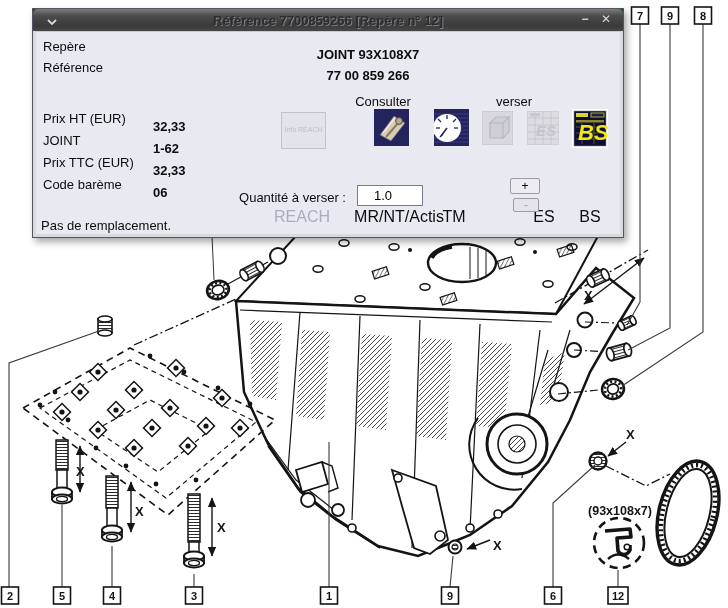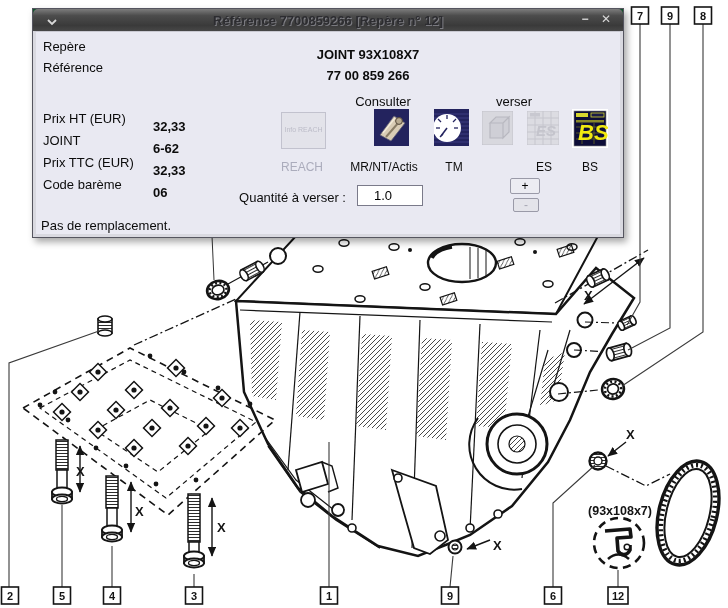--- a/index.html
+++ b/index.html
@@ -18,21 +18,21 @@
          color:#2c2c30;text-shadow:1px 1px 0 rgba(200,200,212,.45);}
   .win-menu{position:absolute;left:12px;top:5px;width:14px;height:12px;cursor:default;}
   .win-btn{position:absolute;top:2px;width:16px;height:17px;color:#d8d8d8;font-size:12px;
            text-align:center;line-height:17px;font-weight:bold;}
   .win-min{right:30px;} .win-close{right:9px;}
   .dlg-body{position:absolute;left:0;top:22px;right:0;bottom:0;background:#e9e9f2;
             border:3px solid #d9d9e0;border-top:1px solid #c9c9d2;font-size:13px;color:#0c0c0c;}
   .abs{position:absolute;white-space:nowrap;}
   .lbl{font-weight:normal;} .val{font-weight:bold;margin-top:8px;}
   .ctr{text-align:center;}
-  .icon-lbl{font-size:12px;text-align:center;}
+  .icon-lbl{font-size:16px;text-align:center;margin-top:48px;}
   .reach-btn{position:absolute;width:43px;height:35px;background:#e3e3ea;border:1px solid #c2c2ce;
              color:#bcbcc8;font-size:7px;display:flex;align-items:center;justify-content:center;
              text-align:center;line-height:1.2;}
   .reach-lbl{color:#abacbc;}
   .icon{position:absolute;display:block;}
   .qty-input{position:absolute;width:48px;height:19px;border:1px solid #7a7a8a;background:#fff;
              font-size:13px;padding:0 0 0 16px;font-family:inherit;}
   .spin{position:absolute;font-size:12px;line-height:12px;text-align:center;
         border:1px solid #9a9aa8;border-radius:2px;background:#ececf2;padding:0;font-family:inherit;}
   .spin.dis{color:#a8a8b4;background:#e4e4ea;}
@@ -362,21 +362,21 @@
   <div class="dlg-body">
 
     <span class="abs lbl" style="left:7px;top:7px;">Repère</span>
     <span class="abs val ctr" style="left:187px;top:7px;width:290px;">JOINT 93X108X7</span>
     <span class="abs lbl" style="left:7px;top:28px;">Référence</span>
     <span class="abs val ctr" style="left:187px;top:28px;width:290px;">77 00 859 266</span>
 
     <span class="abs lbl" style="left:7px;top:79px;">Prix HT (EUR)</span>
     <span class="abs val" style="left:117px;top:79px;">32,33</span>
     <span class="abs lbl" style="left:7px;top:101px;">JOINT</span>
-    <span class="abs val" style="left:117px;top:101px;">6-62</span>
+    <span class="abs val" style="left:117px;top:101px;">1-62</span>
     <span class="abs lbl" style="left:7px;top:123px;">Prix TTC (EUR)</span>
     <span class="abs val" style="left:117px;top:123px;">32,33</span>
     <span class="abs lbl" style="left:7px;top:145px;">Code barème</span>
     <span class="abs val" style="left:117px;top:145px;">06</span>
 
     <span class="abs ctr" style="left:297px;top:62px;width:100px;">Consulter</span>
     <span class="abs ctr" style="left:428px;top:62px;width:100px;">verser</span>
 
     <span class="reach-btn" style="left:245px;top:80px;">Info REACH</span>
     <span class="icon" style="left:338px;top:77px;">
@@ -447,21 +447,21 @@
             <line x1="4" y1="24" x2="32" y2="24"></line>
             <line x1="4" y1="30" x2="32" y2="30"></line>
             <line x1="10" y1="14" x2="10" y2="35"></line>
             <line x1="22" y1="14" x2="22" y2="35"></line>
           </g>
         <text x="6" y="31" font-size="22" font-style="italic" font-weight="bold" fill="#f0e810" font-family="'Liberation Serif',serif">BS</text>
       </svg>
     </span>
 
     <span class="abs icon-lbl reach-lbl" style="left:226px;top:128px;width:80px;">REACH</span>
-    <span class="abs icon-lbl" style="left:288px;top:128px;width:120px;">MR/NT/Actis</span>
+    <span class="abs icon-lbl" style="left:303px;top:128px;width:120px;">MR/NT/Actis</span>
     <span class="abs icon-lbl" style="left:378px;top:128px;width:80px;">TM</span>
     <span class="abs icon-lbl" style="left:468px;top:128px;width:80px;">ES</span>
     <span class="abs icon-lbl" style="left:514px;top:128px;width:80px;">BS</span>
 
     <span class="abs lbl" style="left:160px;top:158px;width:150px;text-align:right;">Quantité à verser :</span>
     <input class="qty-input" style="left: 321px; top: 153px;" type="text" value="1.0">
     <button class="spin" style="left:474px;top:146px;width:30px;height:16px;">+</button>
     <button class="spin dis" style="left:477px;top:166px;width:26px;height:14px;">-</button>
 
     <span class="abs lbl" style="left:5px;top:186px;">Pas de remplacement.</span>

